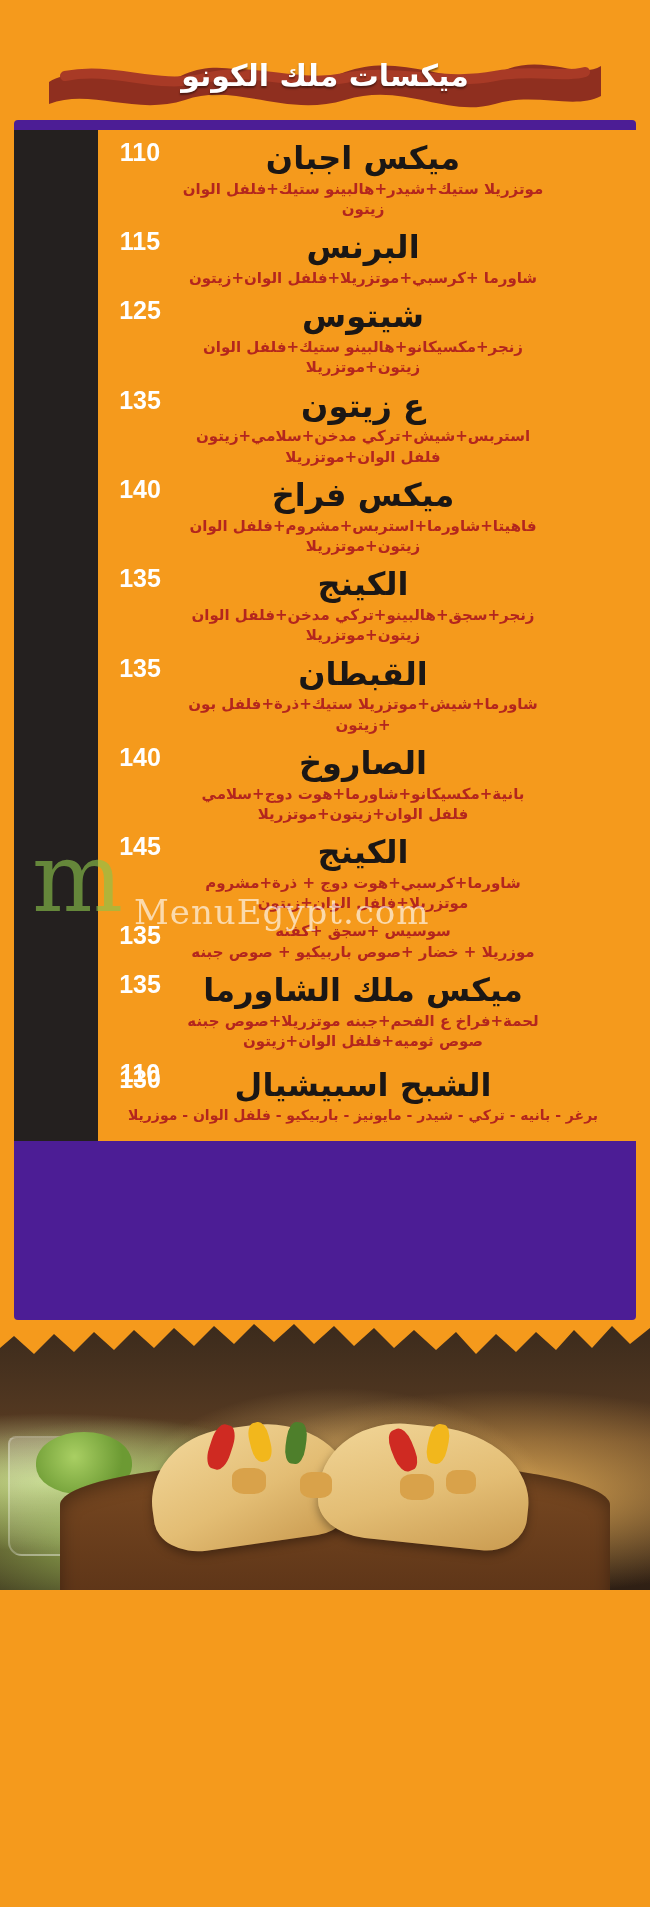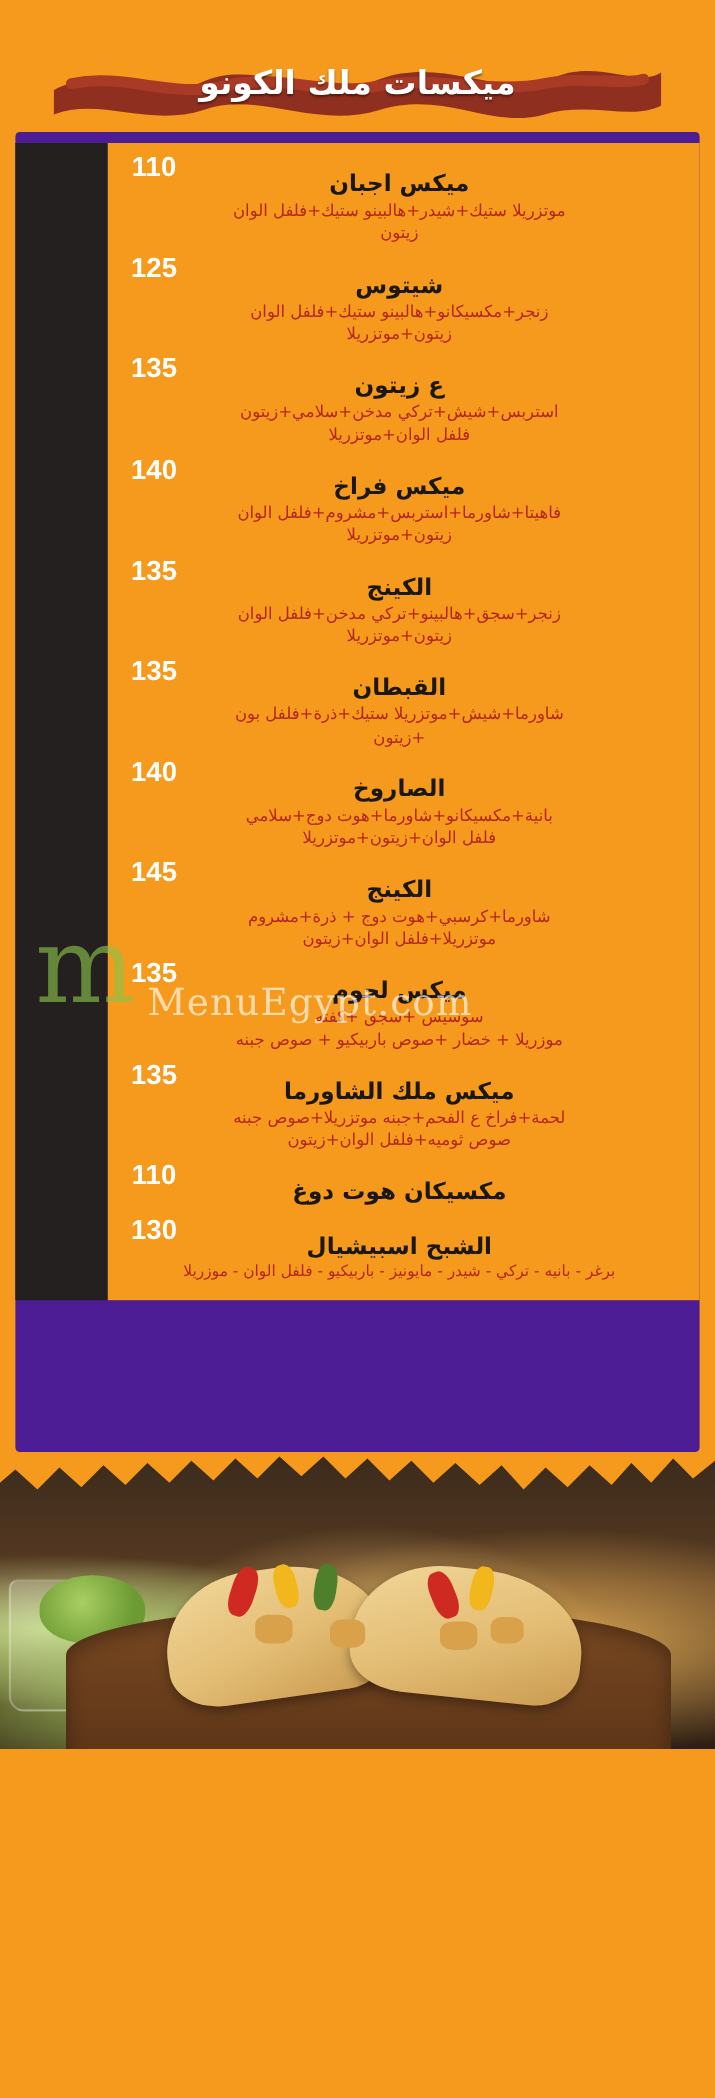--- a/index.html
+++ b/index.html
@@ -84,29 +84,29 @@
     font-weight: bold;
     font-family: "Liberation Sans", sans-serif;
   }
   .item {
     width: 100%;
     padding: 0 16px 0 8px;
     text-align: center;
   }
   .item-name {
     color: #1b1715;
-    font-size: 21px;
+    font-size: 32px;
     font-weight: bold;
     line-height: 1.15;
-    margin: 17px 0 2px 0;
+    margin: 2px 0 2px 0;
   }
   .item-desc {
     color: #b3261e;
     font-size: 15px;
-    font-weight: normal;
+    font-weight: bold;
     line-height: 1.35;
     margin: 0 0 2px 0;
   }
 
   
   .watermark {
     position: absolute;
     left: 0;
     right: 0;
     top: 700px;
@@ -226,20 +226,27 @@
 
       <div class="row" style="position:relative">
         <div class="price">110</div>
         <div class="item">
           <div class="item-name">ميكس اجبان</div>
           <div class="item-desc" style="white-space:pre-line">موتزريلا ستيك+شيدر+هالبينو ستيك+فلفل الوان
 زيتون</div>
         </div>
       </div>
 
+      <div class="row" style="position:relative">
+        <div class="price">115</div>
+        <div class="item">
+          <div class="item-name">البرنس</div>
+          <div class="item-desc" style="white-space:pre-line">شاورما +كرسبي+موتزريلا+فلفل الوان+زيتون</div>
+        </div>
+      </div>
 
       <div class="row" style="position:relative">
         <div class="price">125</div>
         <div class="item">
           <div class="item-name">شيتوس</div>
           <div class="item-desc" style="white-space:pre-line">زنجر+مكسيكانو+هالبينو ستيك+فلفل الوان
 زيتون+موتزريلا</div>
         </div>
       </div>
 
@@ -293,39 +300,37 @@
         <div class="item">
           <div class="item-name">الكينج</div>
           <div class="item-desc" style="white-space:pre-line">شاورما+كرسبي+هوت دوج + ذرة+مشروم
 موتزريلا+فلفل الوان+زيتون</div>
         </div>
       </div>
 
       <div class="row" style="position:relative">
         <div class="price">135</div>
         <div class="item">
-          <div class="item-name">ميكس لحوم</div>
           <div class="item-desc" style="white-space:pre-line">سوسيس +سجق +كفته
 موزريلا + خضار +صوص باربيكيو + صوص جبنه</div>
         </div>
       </div>
 
       <div class="row" style="position:relative">
         <div class="price">135</div>
         <div class="item">
           <div class="item-name">ميكس ملك الشاورما</div>
           <div class="item-desc" style="white-space:pre-line">لحمة+فراخ ع الفحم+جبنه موتزريلا+صوص جبنه
 صوص ثوميه+فلفل الوان+زيتون</div>
         </div>
       </div>
 
       <div class="row" style="position:relative">
         <div class="price">110</div>
         <div class="item">
-          <div class="item-name">مكسيكان هوت دوغ</div>
         </div>
       </div>
 
       <div class="row" style="position:relative">
         <div class="price">130</div>
         <div class="item">
           <div class="item-name">الشبح اسبيشيال</div>
           <div class="item-desc" style="white-space:pre-line;font-size:14px">برغر - بانيه - تركي - شيدر - مايونيز - باربيكيو - فلفل الوان - موزريلا</div>
         </div>
       </div>

